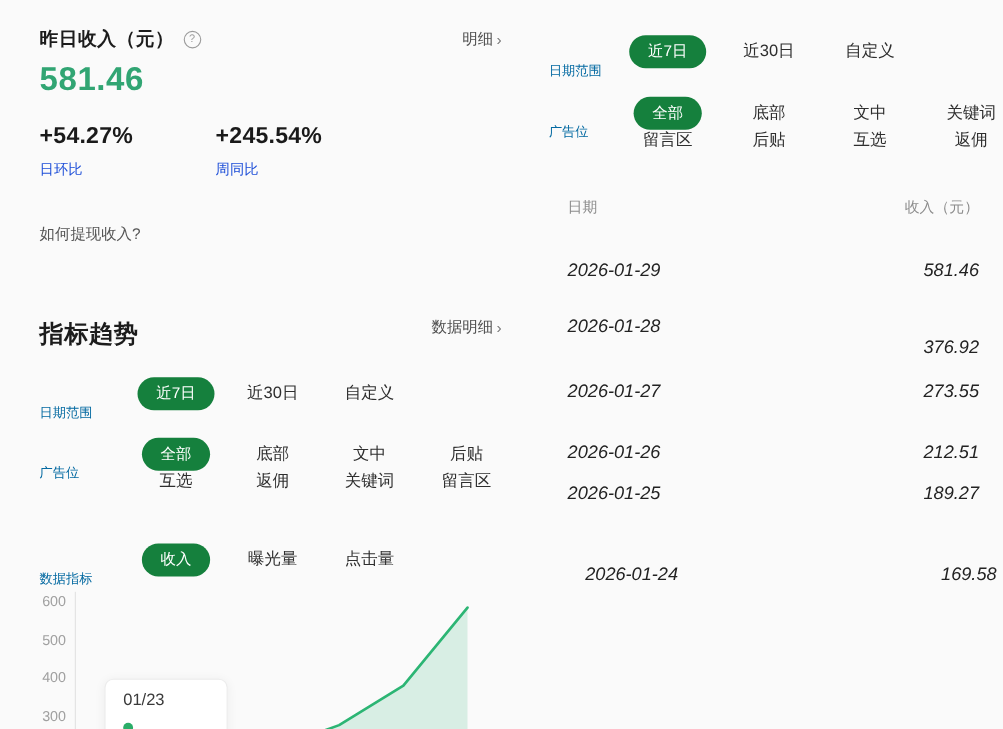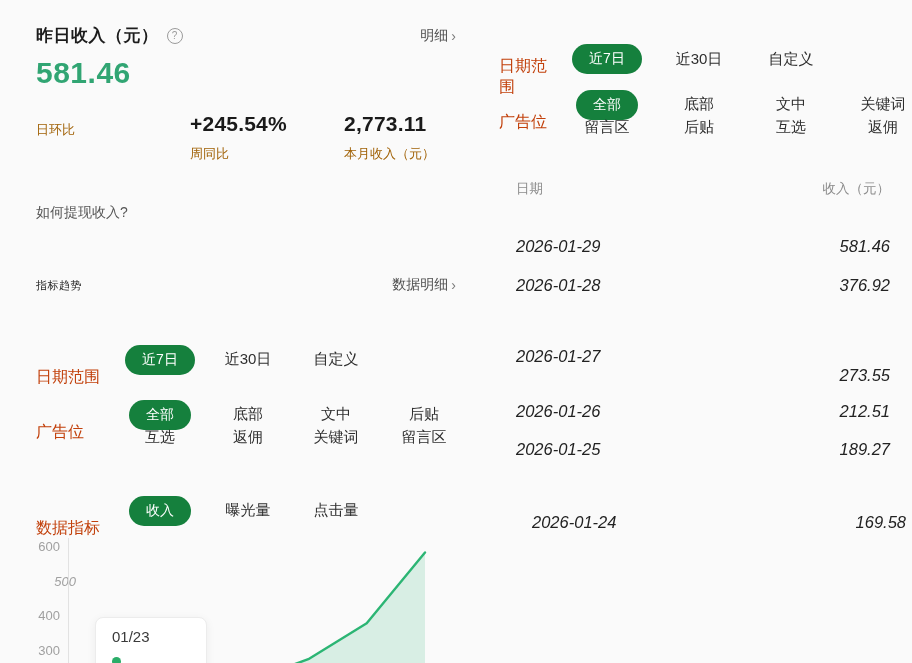--- a/index.html
+++ b/index.html
@@ -24,30 +24,30 @@
   .link-gray { color:#4f4f4f; font-size:14px; cursor:pointer; }
   .chev { color:#7a7a7a; font-size:14px; margin-left:3px; }
   .spacer { flex:1; }
 
   .big-amount { left:20px; top:56px; font-size:30px; font-weight:bold; color:#31a573; letter-spacing:.5px; }
 
   .stats-row { left:20px; top:112px; width:430px; display:flex; }
   .stat { width:160px; }
   .stat:last-child { width:110px; }
   .stat-val { font-size:21px; font-weight:bold; color:#1a1a1a; letter-spacing:.2px; }
-  .stat-lbl { font-size:13px; color:#a16207; margin-top:9px; }
+  .stat-lbl { font-size:13px; color:#1d4ed8; margin-top:9px; }
 
   .withdraw { left:20px; top:204px; font-size:14px; color:#555; }
 
   .trend-hdr { left:20px; top:276px; width:436px; display:flex; align-items:center; }
-  .trend-title { font-size:11px; font-weight:normal; color:#1c1c1c; letter-spacing:.5px; }
+  .trend-title { font-size:22px; font-weight:bold; color:#1c1c1c; letter-spacing:.5px;margin-top:13px; }
 
   
   .f-row { display:flex; align-items:center; }
-  .f-label { font-size:16px; color:#c2410c; width:80px; flex:none;margin-top:36px; }
+  .f-label { font-size:12px; color:#0369a1; width:80px; flex:none;margin-top:36px; }
   .opt-grid { display:flex; }
   .opt-cell { width:88px; display:flex; justify-content:center; align-items:center; }
   .pill {
     background:#15803d; color:#ffffff; font-size:14px;
     padding:6px 17px; border-radius:16px; white-space:nowrap; cursor:pointer;
   }
   .opt { font-size:15px; color:#2e2e2e; cursor:pointer; white-space:nowrap; }
 
   .lf1 { left:20px; top:331px; }
   .lf2 { left:20px; top:386px; }
@@ -90,29 +90,26 @@
     <span class="q-icon">?</span>
     <span class="spacer"></span>
     <span class="link-gray">明细</span>
     <span class="chev">›</span>
   </div>
 
   <div class="abs big-amount">581.46</div>
 
   <div class="abs stats-row">
     <div class="stat">
+      <div class="stat-val">+54.27%</div>
       <div class="stat-lbl">日环比</div>
     </div>
     <div class="stat">
       <div class="stat-val">+245.54%</div>
       <div class="stat-lbl">周同比</div>
-    </div>
-    <div class="stat">
-      <div class="stat-val">2,773.11</div>
-      <div class="stat-lbl">本月收入（元）</div>
     </div>
   </div>
 
   <div class="abs withdraw">如何提现收入?</div>
 
   <div class="abs trend-hdr">
     <span class="trend-title">指标趋势</span>
     <span class="spacer"></span>
     <span class="link-gray">数据明细</span>
     <span class="chev">›</span>
@@ -175,21 +172,21 @@
           <span class="opt">曝光量</span>
         </span>
       <span class="opt-cell">
           <span class="opt">点击量</span>
         </span>
     </div>
   </div>
 
   <div class="abs chart-wrap">
     <span class="ytick" style="left:20px; top:11px;">600</span>
-    <span class="ytick" style="left:36px; top:46px;font-style:italic;">500</span>
+    <span class="ytick" style="left:20px; top:46px;">500</span>
     <span class="ytick" style="left:20px; top:80px;">400</span>
     <span class="ytick" style="left:20px; top:115px;">300</span>
     <div class="yaxis"></div>
     <svg class="chart-svg" width="460" height="135" viewBox="0 0 460 135">
       <path d="M75.0,180.2 L133.3,167.2 L191.7,160.4 L250.0,152.3 L308.3,131.2 L366.7,95.3 L425.0,24.4 L425.0,135 L75,135 Z" fill="rgba(44,181,116,0.16)" stroke="none"></path>
       <polyline points="75.0,180.2 133.3,167.2 191.7,160.4 250.0,152.3 308.3,131.2 366.7,95.3 425.0,24.4" fill="none" stroke="#2cb574" stroke-width="2.4" stroke-linejoin="round" stroke-linecap="round"></polyline>
     </svg>
     <div class="tooltip">
       <div class="tooltip-date">01/23</div>
       <span class="tooltip-dot"></span>
@@ -248,25 +245,25 @@
 
   <div class="abs tbl-hdr">
     <span class="col-date">日期</span>
     <span class="col-val">收入（元）</span>
   </div>
 
   <div class="abs t-row" style="top:237px;">
     <span>2026-01-29</span>
     <span class="cell-val">581.46</span>
   </div>
-  <div class="abs t-row" style="top:276px;">
+  <div class="abs t-row" style="top:288px;flex-direction:column;">
     <span>2026-01-28</span>
     <span class="cell-val">376.92</span>
   </div>
-  <div class="abs t-row" style="top:347px;flex-direction:column;">
+  <div class="abs t-row" style="top:347px;">
     <span>2026-01-27</span>
     <span class="cell-val">273.55</span>
   </div>
   <div class="abs t-row" style="top:402px;">
     <span>2026-01-26</span>
     <span class="cell-val">212.51</span>
   </div>
   <div class="abs t-row" style="top:440px;">
     <span>2026-01-25</span>
     <span class="cell-val">189.27</span>

